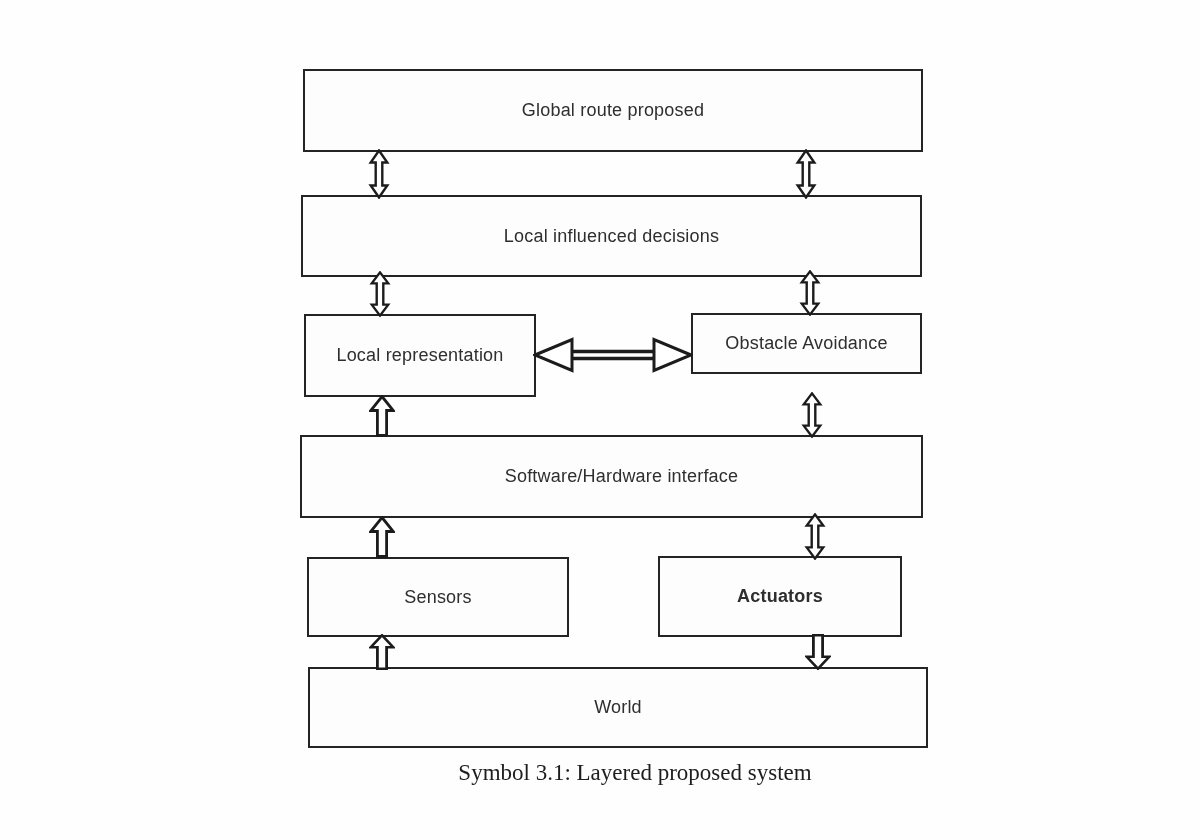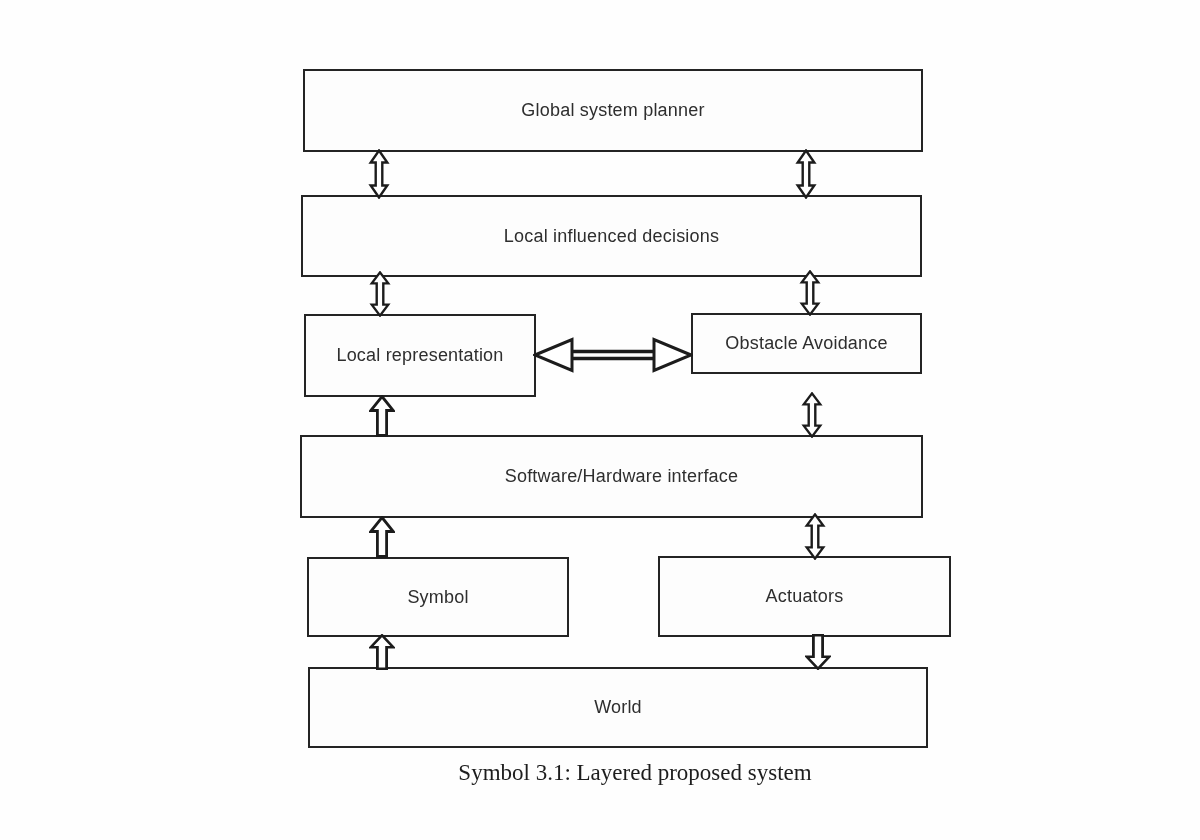--- a/index.html
+++ b/index.html
@@ -34,45 +34,45 @@
     font-size: 23px;
     color: #1d1d1d;
   }
   
   #b-global   { left:303px; top:69px;  width:620px; height:83px; }
   #b-symbol   { left:301px; top:195px; width:621px; height:82px; }
   #b-local    { left:304px; top:314px; width:232px; height:83px; }
   #b-obstacle { left:691px; top:313px; width:231px; height:61px; }
   #b-swhw     { left:300px; top:435px; width:623px; height:83px;padding-left:20px; }
   #b-sensors  { left:307px; top:557px; width:262px; height:80px; }
-  #b-actuators{ left:658px; top:556px; width:293px; height:81px; }
+  #b-actuators{ left:658px; top:556px; width:244px; height:81px;font-weight:bold; }
   #b-world    { left:308px; top:667px; width:620px; height:81px; }
 </style>
 </head>
 <body>
 
 <div class="stage">
 
   <div class="box" id="b-global">
-    <span>Global system planner</span>
+    <span>Global route proposed</span>
   </div>
   <div class="box" id="b-symbol">
     <span>Local influenced decisions</span>
   </div>
   <div class="box" id="b-local">
     <span>Local representation</span>
   </div>
   <div class="box" id="b-obstacle">
     <span>Obstacle Avoidance</span>
   </div>
   <div class="box" id="b-swhw">
     <span>Software/Hardware interface</span>
   </div>
   <div class="box" id="b-sensors">
-    <span>Symbol</span>
+    <span>Sensors</span>
   </div>
   <div class="box" id="b-actuators">
     <span>Actuators</span>
   </div>
   <div class="box" id="b-world">
     <span>World</span>
   </div>
 
   <svg width="0" height="0" style="position:absolute" aria-hidden="true">
     <defs>

